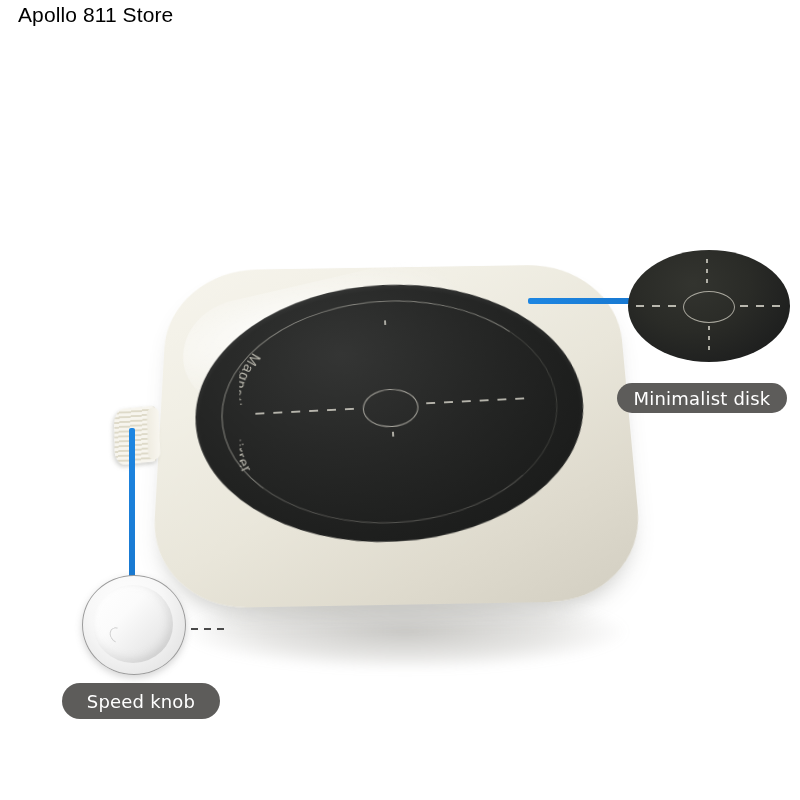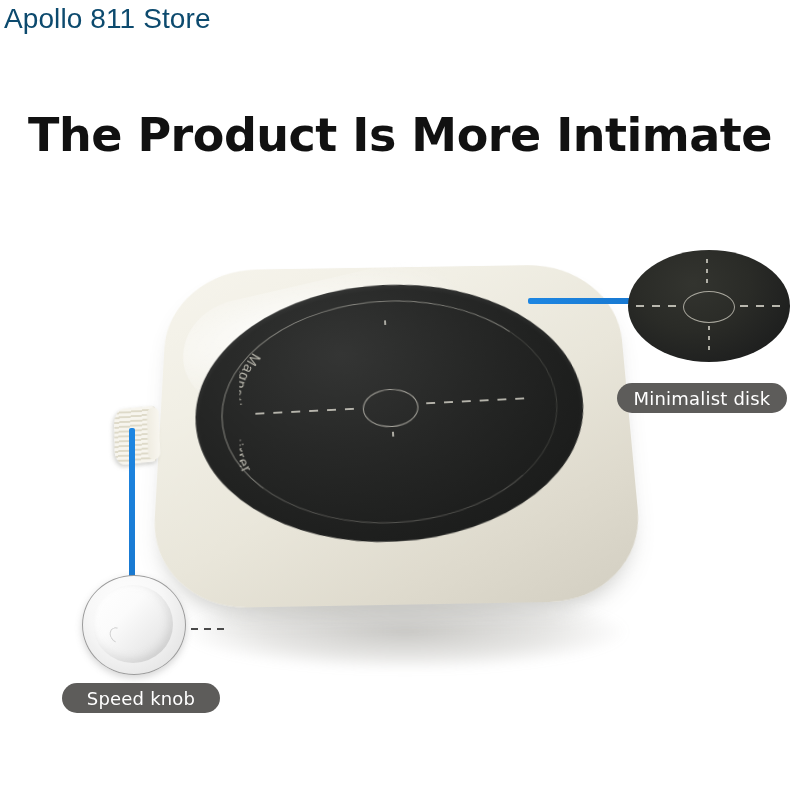--- a/index.html
+++ b/index.html
@@ -14,24 +14,24 @@
     position: relative;
     width: 800px;
     height: 800px;
     background: #ffffff;
     overflow: hidden;
   }
 
   
   .store-name {
     position: absolute;
-    left: 4px;
+    left: 18px;
     top: 3px;
-    font-size: 28px;
-    color: #0c4a6e;
+    font-size: 21px;
+    color: #000000;
     letter-spacing: 0.1px;
     font-family: "Liberation Sans", sans-serif;
     white-space: nowrap;
   }
 
   
   .headline {
     position: absolute;
     top: 108px;
     left: 0;
@@ -364,31 +364,30 @@
     left: 617px;
     top: 367px;
     width: 170px;
     height: 30px;
     margin-top: 16px;
   }
   .pill-knob {
     left: 62px;
     top: 683px;
     width: 158px;
-    height: 30px;
+    height: 36px;
   }
 </style>
 </head>
 <body>
 
 <div class="page">
 
   <div class="store-name">Apollo 811 Store</div>
 
-  <div class="headline">The Product Is More Intimate</div>
 
   <div class="stage">
 
     <div class="ground-shadow"></div>
 
     <div class="device">
       <div class="body-side"></div>
       <div class="body-top">
 
         <div class="body-gloss"></div>

